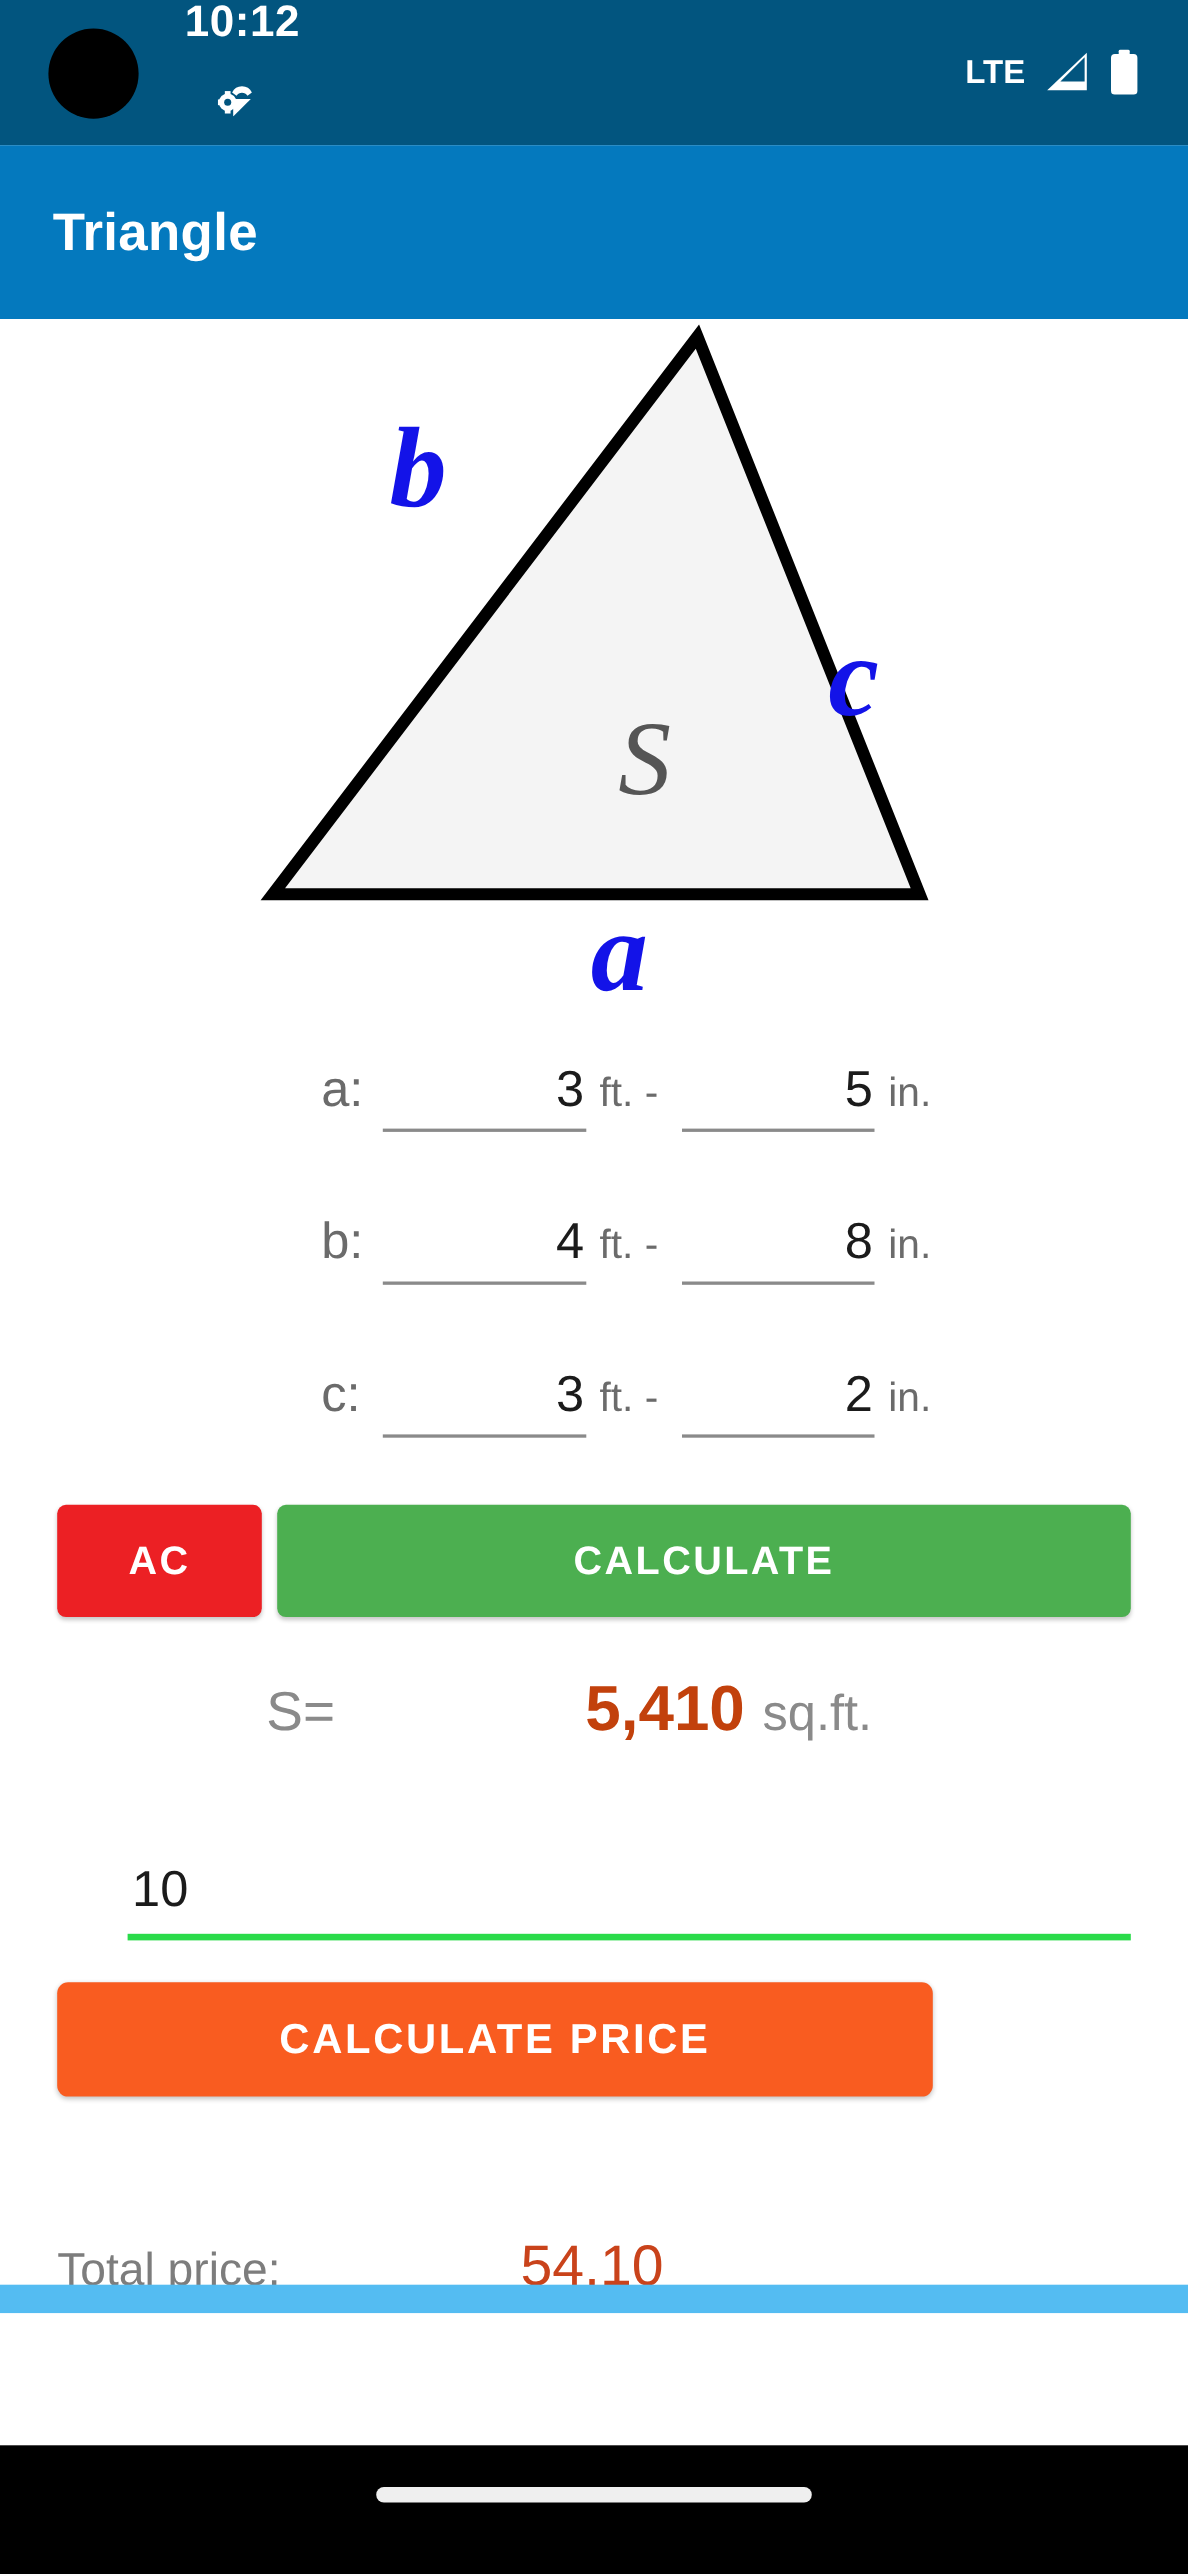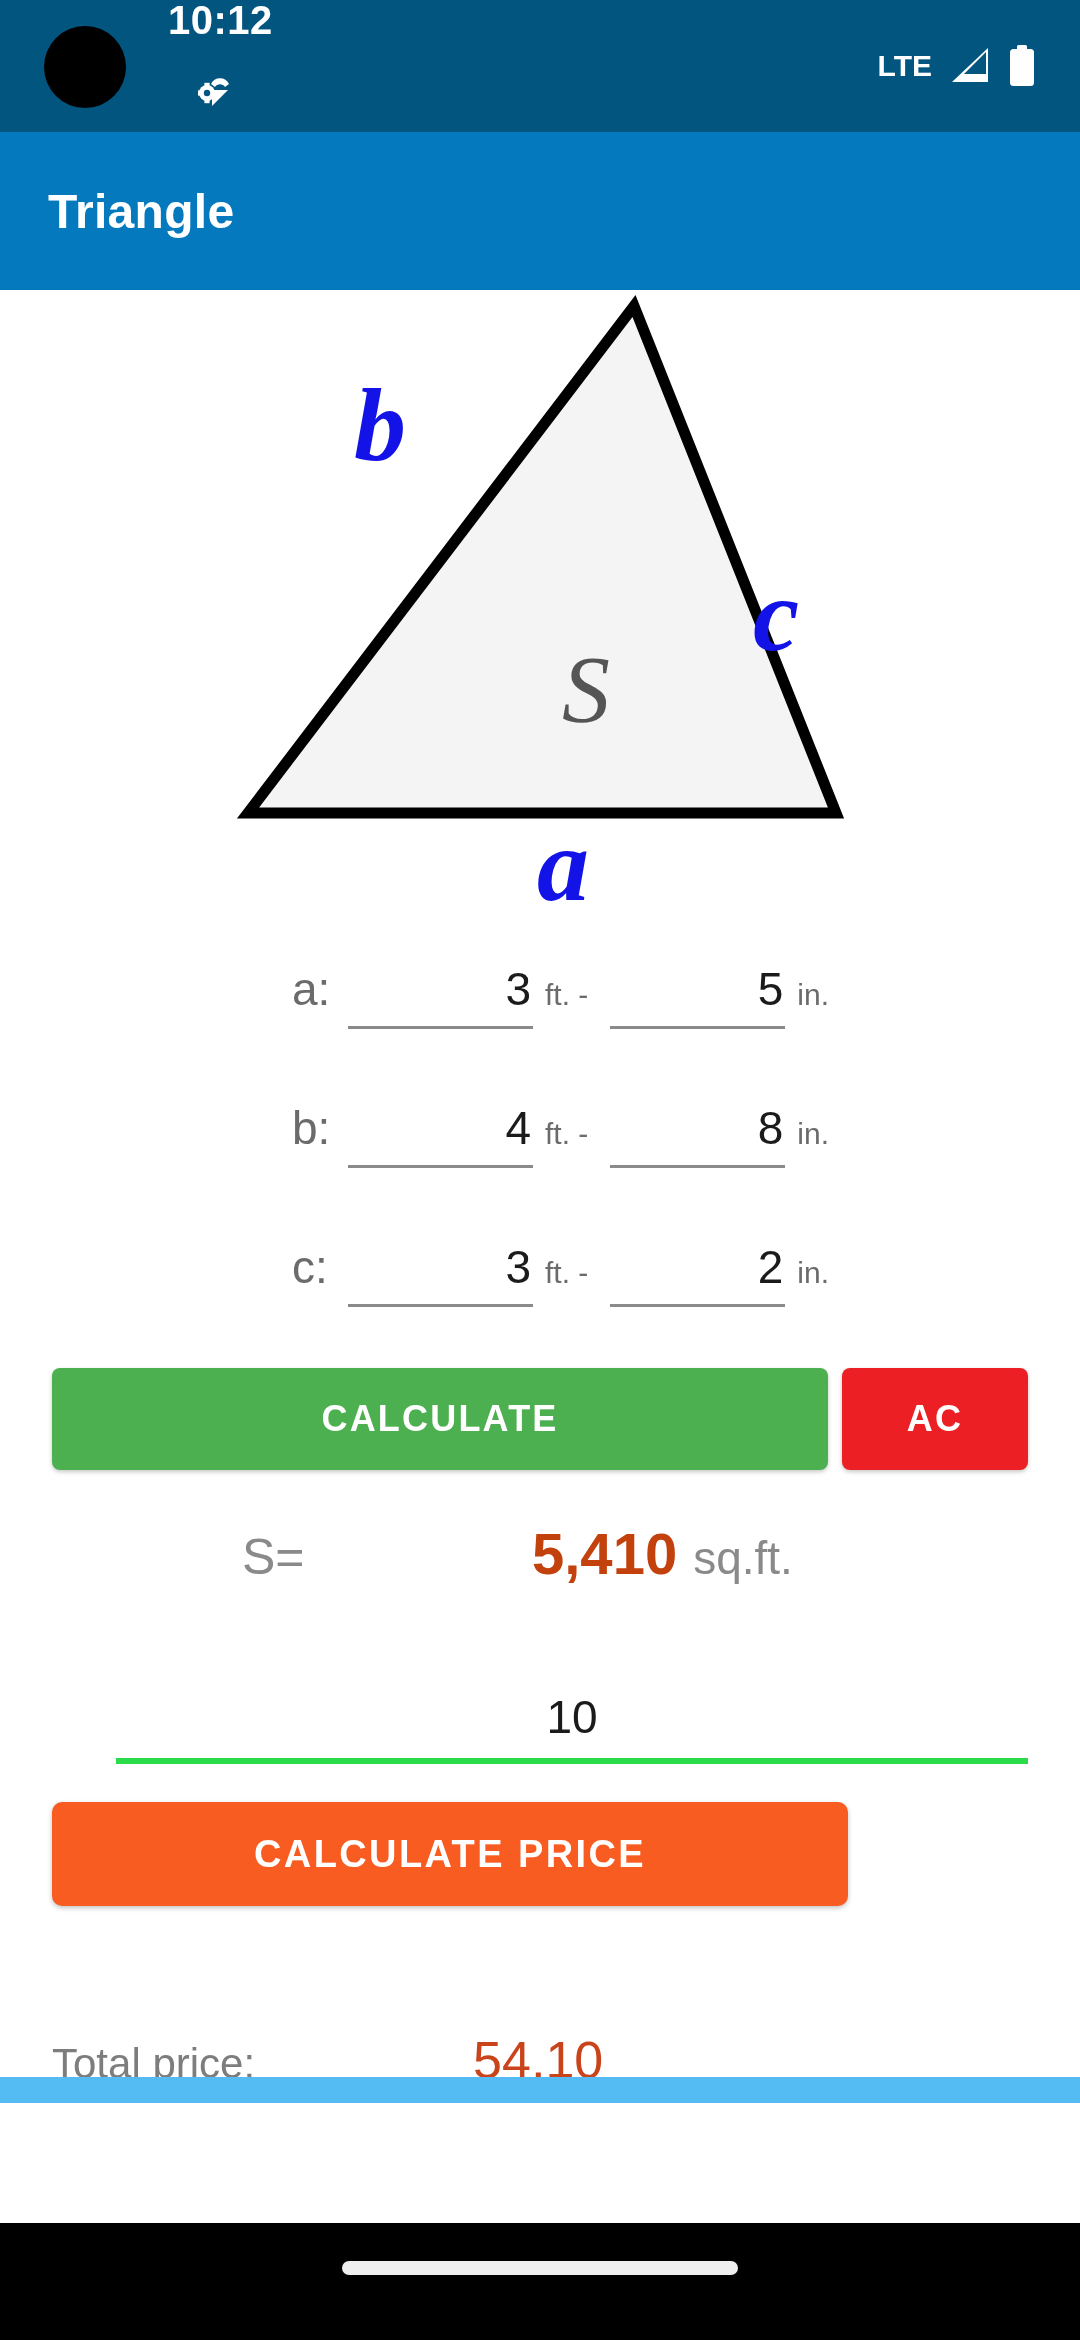--- a/index.html
+++ b/index.html
@@ -77,21 +77,21 @@
   .dim-field{
     position:relative;
     width:185px; flex:0 0 auto;
     border-bottom:3px solid #8a8a8a;
     text-align:right;
     font-size:46px; color:#1b1b1b;
     padding-bottom:10px; padding-right:2px;
     cursor:text;
   }
   .dim-unit{
-    font-size:30px; color:#6b6b6b; margin-left:12px; flex:0 0 auto;
+    font-size:37px; color:#6b6b6b; margin-left:12px; flex:0 0 auto;
     white-space:pre;
   }
   .dim-field.inches{ width:175px; margin-left:22px; }
 
   
   .btn-row{
     position:absolute; top:1078px; left:0; width:1080px;
     display:flex; align-items:center; padding:0 52px; gap:14px;
   }
   .btn{
@@ -124,21 +124,21 @@
   .price-row{
     position:absolute; top:1400px; left:0; width:1080px;
     display:flex; align-items:flex-end; padding:0 52px;
   }
   .price-label{
     font-size:42px; color:#7d7d7d; flex:0 0 auto; padding-bottom:14px;
   }
   .price-field{
     flex:1 1 auto; margin-left:64px;
     border-bottom:6px solid #2ADB4A;
-    font-size:46px; color:#1b1b1b; text-align:center;
+    font-size:46px; color:#1b1b1b; text-align:left;
     padding:0 4px 14px 4px; cursor:text; min-height:62px;
   }
 
   .btn-price-wrap{
     position:absolute; top:1512px; left:0; width:900px; padding:0 52px;
   }
   .btn-price{
     width:100%; background:#F95C20;
     border:none; border-radius:10px;
     color:#fff; font-size:38px; font-weight:600; letter-spacing:2.4px;
@@ -273,22 +273,22 @@
         <span class="dim-label">c:</span>
         <span class="dim-field">3</span>
         <span class="dim-unit">ft. -</span>
         <span class="dim-field inches">2</span>
         <span class="dim-unit">in.</span>
       </div>
 
     </div>
 
     <div class="btn-row">
+      <button class="btn btn-ac">AC</button>
       <button class="btn btn-calculate">CALCULATE</button>
-      <button class="btn btn-ac">AC</button>
     </div>
 
     <div class="result-row">
       <span class="result-label">S=</span>
       <span class="result-value">5,410</span>
       <span class="result-unit">sq.ft.</span>
     </div>
 
     <div class="price-row">
       <span class="price-field" placeholder="">10</span>

